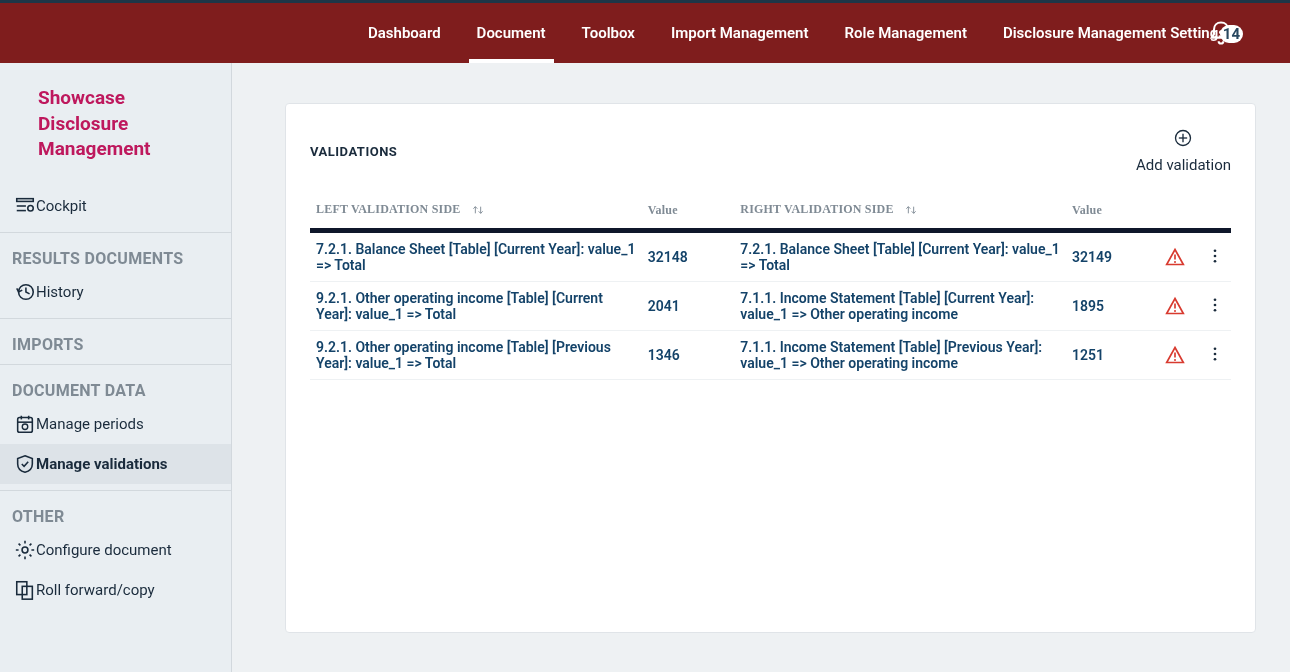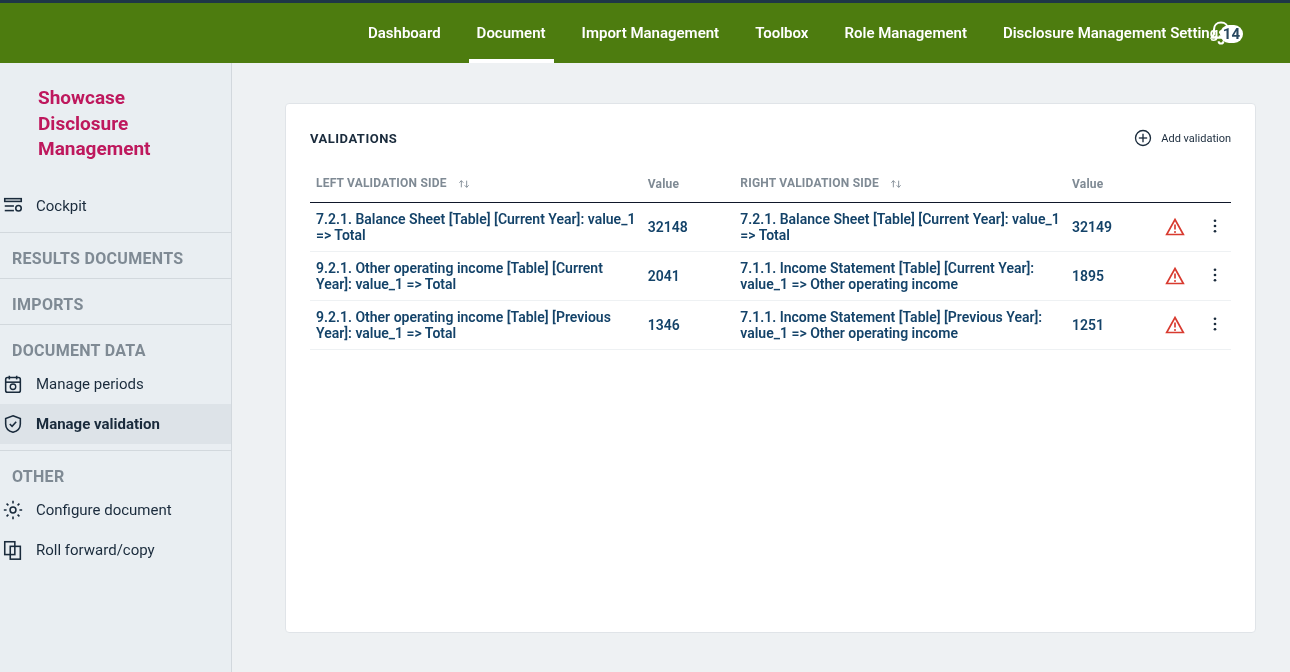--- a/index.html
+++ b/index.html
@@ -6,21 +6,21 @@
   body {
     font-family: -apple-system, BlinkMacSystemFont, "Segoe UI", Roboto, Arial, sans-serif;
     background: #eef1f3;
     color: #1a2b3c;
     width: 1290px;
     height: 672px;
     overflow: hidden;
   }
   
   .header {
-    background: #4d7c0f;
+    background: #7f1d1d;
     height: 63px;
     display: flex;
     align-items: stretch;
     padding-left: 350px;
     position: relative;
     border-top: 3px solid #1e3647;
   }
   .nav {
     display: flex;
     align-items: stretch;
@@ -93,22 +93,21 @@
     font-size: 16px;
     font-weight: 700;
     letter-spacing: .3px;
     color: #7f8a94;
     padding: 10px 12px 4px;
     text-transform: uppercase;
   }
   .side-item {
     display: flex;
     align-items: center;
-    gap: 12px;
-    padding: 9px 2px;
+    padding: 9px 14px;
     font-size: 15px;
     color: #1a2b3c;
     cursor: pointer;
   }
   .side-item.active {
     background: #dde3e8;
     font-weight: 700;
   }
   .side-icon {
     width: 22px;
@@ -141,36 +140,38 @@
   .card-title {
     font-size: 13px;
     font-weight: 700;
     letter-spacing: .5px;
     color: #1a2b3c;
   }
   .add-btn {
     display: flex;
     align-items: center;
     gap: 8px;
-    font-size: 11px;
+    font-size: 15px;
     color: #1a2b3c;
     cursor: pointer;
+    flex-direction: column;
   }
   table {
     width: 100%;
     border-collapse: collapse;
   }
   thead th {
     text-align: left;
     font-size: 12px;
     font-weight: 700;
     color: #7f8a94;
     letter-spacing: .2px;
     padding: 10px 6px;
-    border-bottom: 1px solid #0f172a;
+    border-bottom: 5px solid #0f172a;
+    font-family: Liberation Serif, serif;
   }
   tbody td {
     font-size: 14px;
     color: #144369;
     font-weight: 600;
     padding: 8px 6px;
     border-bottom: 1px solid #eef1f3;
     vertical-align: middle;
   }
   .col-left { width: 330px; }
@@ -268,24 +269,24 @@
 
 <div class="header">
   <div class="nav" id="nav">
       <div class="nav-item">
         <span>Dashboard</span>
       </div>
       <div class="nav-item active">
         <span>Document</span>
       </div>
       <div class="nav-item">
+        <span>Toolbox</span>
+      </div>
+      <div class="nav-item">
         <span>Import Management</span>
-      </div>
-      <div class="nav-item">
-        <span>Toolbox</span>
       </div>
       <div class="nav-item">
         <span>Role Management</span>
       </div>
       <div class="nav-item">
         <span>Disclosure Management Settings</span>
       </div>
     </div>
   <div class="notif">
     <svg width="28" height="28" viewBox="0 0 24 24" style="color:#fff">
@@ -304,41 +305,49 @@
             <span class="side-icon">
               <svg width="22" height="22" viewBox="0 0 24 24">
                 <use href="#ico-cockpit"></use>
               </svg>
             </span>
             <span>Cockpit</span>
           </div>
         </div>
         <div class="side-section">
           <div class="side-header">RESULTS DOCUMENTS</div>
+          <div class="side-item">
+            <span class="side-icon">
+              <svg width="22" height="22" viewBox="0 0 24 24">
+                <use href="#ico-history"></use>
+              </svg>
+            </span>
+            <span>History</span>
+          </div>
         </div>
         <div class="side-section">
           <div class="side-header">IMPORTS</div>
         </div>
         <div class="side-section">
           <div class="side-header">DOCUMENT DATA</div>
           <div class="side-item">
             <span class="side-icon">
               <svg width="22" height="22" viewBox="0 0 24 24">
                 <use href="#ico-periods"></use>
               </svg>
             </span>
             <span>Manage periods</span>
           </div>
           <div class="side-item active">
             <span class="side-icon">
               <svg width="22" height="22" viewBox="0 0 24 24">
                 <use href="#ico-validations"></use>
               </svg>
             </span>
-            <span>Manage validation</span>
+            <span>Manage validations</span>
           </div>
         </div>
         <div class="side-section">
           <div class="side-header">OTHER</div>
           <div class="side-item">
             <span class="side-icon">
               <svg width="22" height="22" viewBox="0 0 24 24">
                 <use href="#ico-configure"></use>
               </svg>
             </span>

